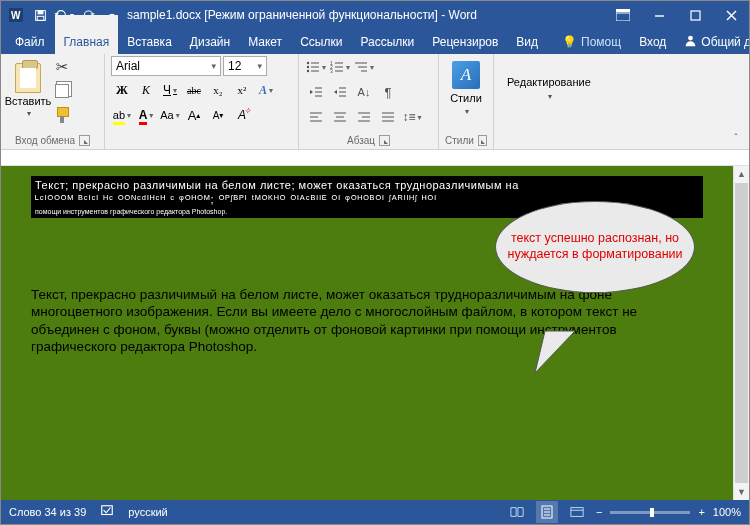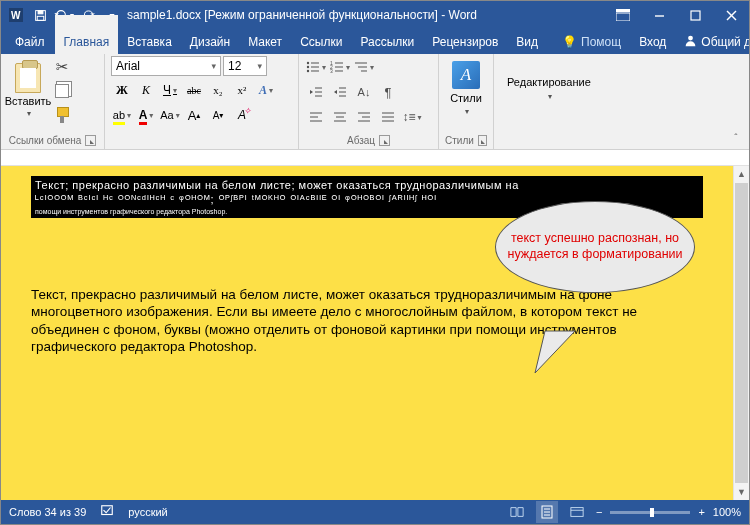--- a/index.html
+++ b/index.html
@@ -55,21 +55,21 @@
 
 .styles-grp{width:55px}
 .styles-btn{width:42px;height:64px;display:flex;flex-direction:column;align-items:center;justify-content:center;gap:3px}
 .sty-ico{width:28px;height:28px;background:linear-gradient(135deg,#4aa0e8,#2a6db8);display:flex;align-items:center;justify-content:center;color:#fff;font-size:17px;font-family:Georgia,serif;font-style:italic;border-radius:2px}
 
 .edit-grp{flex:1}
 .edit-btn{height:64px;padding:0 6px;display:flex;flex-direction:column;align-items:center;justify-content:center;gap:4px}
 .collapse{position:absolute;right:4px;bottom:4px;width:18px;height:14px;display:flex;align-items:center;justify-content:center;font-size:10px;color:#666;cursor:pointer}
 
 .docwrap{flex:1;display:flex;overflow:hidden}
-.doc{flex:1;background:#fde047;position:relative;overflow:auto}
+.doc{flex:1;background:#4d7c0f;position:relative;overflow:auto}
 .page{padding:10px 30px 10px 30px;font-size:13.5px;line-height:1.3;font-family:Arial;color:#000}
 .corrupt{background:#000;color:#fff;padding:2px 4px;font-size:11px;letter-spacing:.5px;line-height:1.3;white-space:normal;position:relative}
 .callout{position:absolute;right:38px;top:35px;width:200px}
 .bubble{border:1px solid #555;background:#eaeaea;border-radius:50%;width:200px;height:92px;display:flex;align-items:center;justify-content:center;text-align:center;padding:8px;font-size:12.5px;color:#e00000;font-family:Arial;line-height:1.25}
 .tail{position:absolute;left:40px;bottom:-38px;width:0;height:0}
 .tail svg{overflow:visible}
 .body-txt{margin-top:68px}
 .ruler{height:16px;background:#fff;border-bottom:1px solid #e1e1e1}
 .vscroll{width:16px;background:#f3f3f3;border-left:1px solid #e1e1e1;display:flex;flex-direction:column}
 .vscroll .ar{height:16px;display:flex;align-items:center;justify-content:center;font-size:9px;color:#666}
@@ -185,21 +185,21 @@
             </div>
           <div class="btn mini">
               <div class="copy-ico"></div>
             </div>
           <div class="btn mini">
               <div class="fmtpaint"></div>
             </div>
         </div>
       </div>
       <div class="group-label">
-          <span>Ссылки обмена</span>
+          <span>Вход обмена</span>
           <span class="dlgl"></span>
         </div>
     </div>
 
     <div class="group font-grp" style="width:194px">
       <div class="group-body">
         <div class="vstack" style="gap:3px;width:100%">
           <div class="hstack">
             <div class="font-name">
                 <span>Arial</span>

